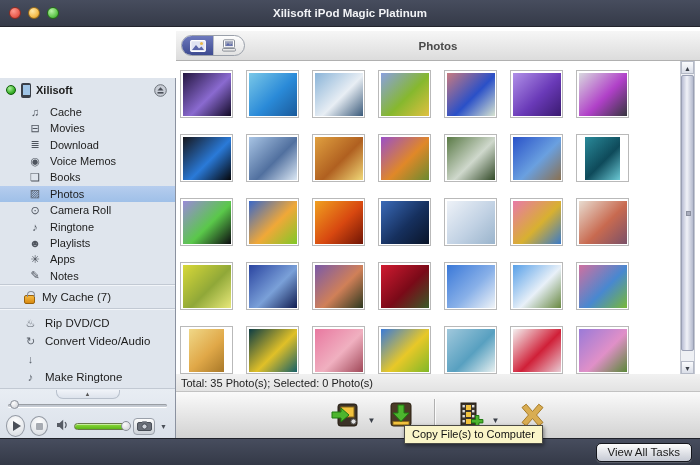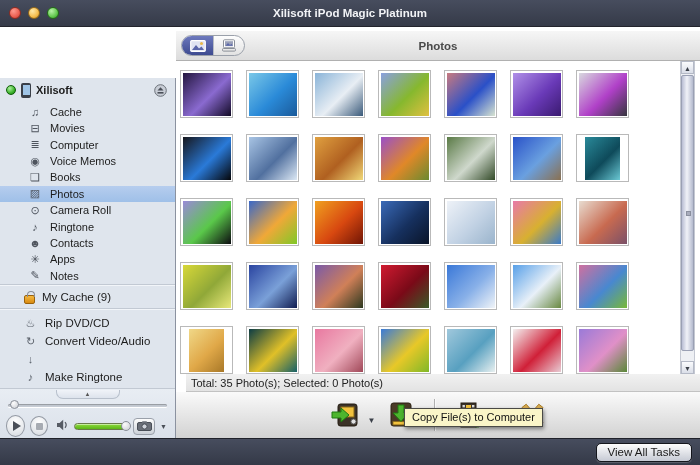--- a/index.html
+++ b/index.html
@@ -95,36 +95,36 @@
   .vscroll { flex:0 0 15px; margin-right:5px; display:flex; flex-direction:column; background:#eef0f4;
              border:1px solid #c4c8d2; border-top:none; border-bottom:none; }
   .sb-btn { height:13px; font-size:7px; color:#3a3f48; text-align:center; line-height:13px;
             background:linear-gradient(#fafbfd,#dadee8); border:1px solid #b4b9c6; }
   .sb-track { flex:1; padding:0; }
   .sb-thumb { height:96%; margin-top:1px; background:linear-gradient(90deg,#b9bed4,#f0f2f8 45%,#b4bace);
               border:1px solid #9aa0b4; border-radius:2px; position:relative; }
   .grip { position:absolute; left:4px; top:50%; width:5px; height:5px; margin-top:-2px; background:#a8acbc; border:1px solid #8a8f9e;}
 
   .statusbar { height:18px; flex:0 0 18px; background:linear-gradient(#f1f1f1,#e3e3e3);
-               border-bottom:1px solid #c2c2c2; font-size:11px; color:#222; display:flex; align-items:center; padding-left:5px;margin-left:10px; }
+               border-bottom:1px solid #c2c2c2; font-size:11px; color:#222; display:flex; align-items:center; padding-left:5px; }
 
   .actionbar { height:46px; flex:0 0 46px; background:linear-gradient(#fafafa,#d2d2d2);
                display:flex; align-items:center; justify-content:center; gap:6px; }
   .abtn { border:none; background:transparent; display:flex; align-items:center; justify-content:center; padding:0 2px; }
   .vsep { width:2px; height:32px; border-left:1px solid #b0b0b0; border-right:1px solid #fafafa; margin:0 12px; }
   .acaret { font-size:8px; color:#3a3f48; margin:10px 4px 0 0; }
 
   
   .bottombar { height:27px; flex:0 0 27px; background:linear-gradient(#474d5e,#343947);
                border-top:1px solid #20222a; display:flex; align-items:center; justify-content:flex-end; padding-right:8px; }
   .tasks-btn { font-family:"Liberation Sans",sans-serif; font-size:11.5px; color:#1a1a1a; padding:2.5px 11px;
                border:1px solid #14161c; border-radius:5px; background:linear-gradient(#fdfdfd,#c6cad4);
                box-shadow:0 1px 1px rgba(255,255,255,.2); }
 
-  .tooltip { position:absolute; left:404px; top:408px; z-index:20; background:#faf5c8; border:1px solid #4a4a46;
+  .tooltip { position:absolute; left:404px; top:425px; z-index:20; background:#faf5c8; border:1px solid #4a4a46;
              font-size:11px; color:#111; padding:2px 7px 3px; box-shadow:1px 2px 4px rgba(0,0,0,.45); white-space:nowrap; }
 </style>
 </head>
 <body>
 
 <div class="app">
 
   <div class="titlebar">
     <div class="lights">
       <span class="light red"></span>
@@ -156,21 +156,21 @@
     <span class="nav-label">Cache</span>
   </div>
 
   <div class="nav-item">
     <span class="nav-icon">⊟</span>
     <span class="nav-label">Movies</span>
   </div>
 
   <div class="nav-item">
     <span class="nav-icon">≣</span>
-    <span class="nav-label">Computer</span>
+    <span class="nav-label">Download</span>
   </div>
 
   <div class="nav-item">
     <span class="nav-icon">◉</span>
     <span class="nav-label">Voice Memos</span>
   </div>
 
   <div class="nav-item">
     <span class="nav-icon">❏</span>
     <span class="nav-label">Books</span>
@@ -186,40 +186,40 @@
     <span class="nav-label">Camera Roll</span>
   </div>
 
   <div class="nav-item">
     <span class="nav-icon">♪</span>
     <span class="nav-label">Ringtone</span>
   </div>
 
   <div class="nav-item">
     <span class="nav-icon">☻</span>
-    <span class="nav-label">Contacts</span>
+    <span class="nav-label">Playlists</span>
   </div>
 
   <div class="nav-item">
     <span class="nav-icon">✳</span>
     <span class="nav-label">Apps</span>
   </div>
 
   <div class="nav-item">
     <span class="nav-icon">✎</span>
     <span class="nav-label">Notes</span>
   </div>
 </div>
 
       <div class="side-spacer"></div>
       <div class="divider"></div>
 
       <div class="cache-row">
         <span class="lock"></span>
-        <span>My Cache (9)</span>
+        <span>My Cache (7)</span>
       </div>
 
       <div class="divider"></div>
       <div class="tools" id="tools">
   <div class="tool-item">
     <span class="tool-icon">♨</span>
     <span class="tool-label">Rip DVD/CD</span>
   </div>
 
   <div class="tool-item">

